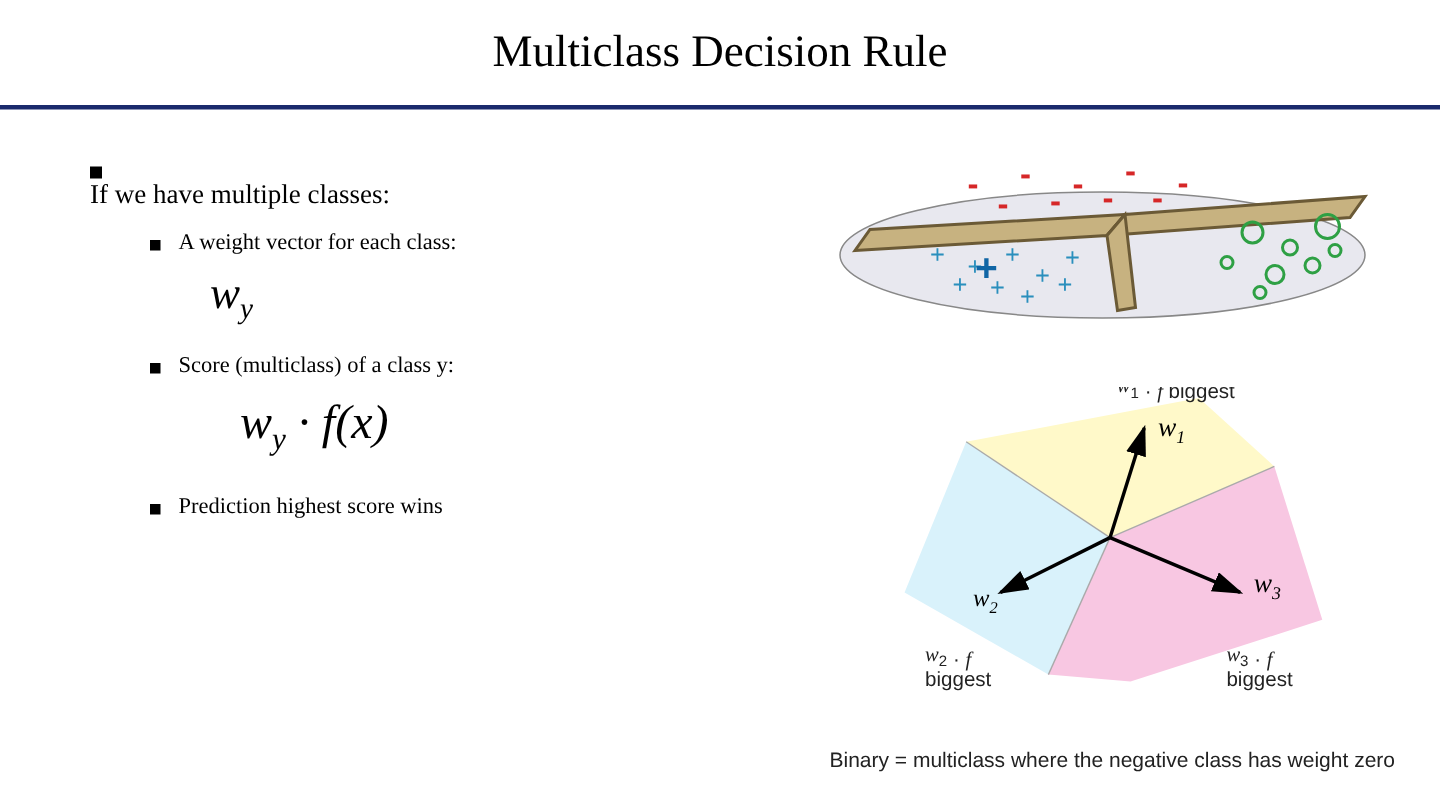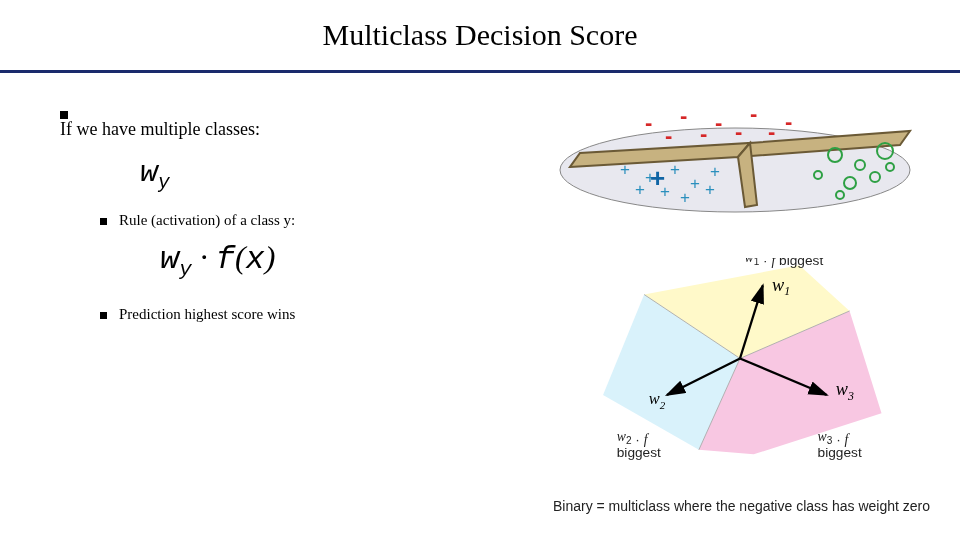--- a/index.html
+++ b/index.html
@@ -83,43 +83,47 @@
     height: 210px;
   }
   .footnote {
     position: absolute;
     bottom: 26px;
     right: 30px;
     font-family: Arial, Helvetica, sans-serif;
     font-size: 14px;
     color: #222;
   }
-  .math-it { font-style: italic; font-family:Liberation Mono, monospace; }
+  .math-it { font-style: italic; font-family:Liberation Serif, serif; }
   .axis-lbl { font-family: Arial, sans-serif; font-size: 15px; fill:#222; font-style: normal;}
 </style>
 </head>
 <body>
 
-<div class="slide-title">Multiclass Decision Score</div>
+<div class="slide-title">Multiclass Decision Rule</div>
 <div class="title-rule"></div>
 
 <div class="content">
 
   <div class="bullet-l1">
     <span class="sq"></span>
     <span>If we have multiple classes:</span>
   </div>
 
+  <div class="bullet-l2">
+    <span class="sq2"></span>
+    <span>A weight vector for each class:</span>
+  </div>
   <div class="formula f-wy">
     <span class="math-it">w<span class="sub">y</span></span>
   </div>
 
   <div class="bullet-l2">
     <span class="sq2"></span>
-    <span>Rule (activation) of a class y:</span>
+    <span>Score (multiclass) of a class y:</span>
   </div>
   <div class="formula f-score">
     <span class="math-it">w<span class="sub">y</span></span> · <span class="math-it">f</span>(<span class="math-it">x</span>)
   </div>
 
   <div class="bullet-l2">
     <span class="sq2"></span>
     <span>Prediction highest score wins</span>
   </div>
 

